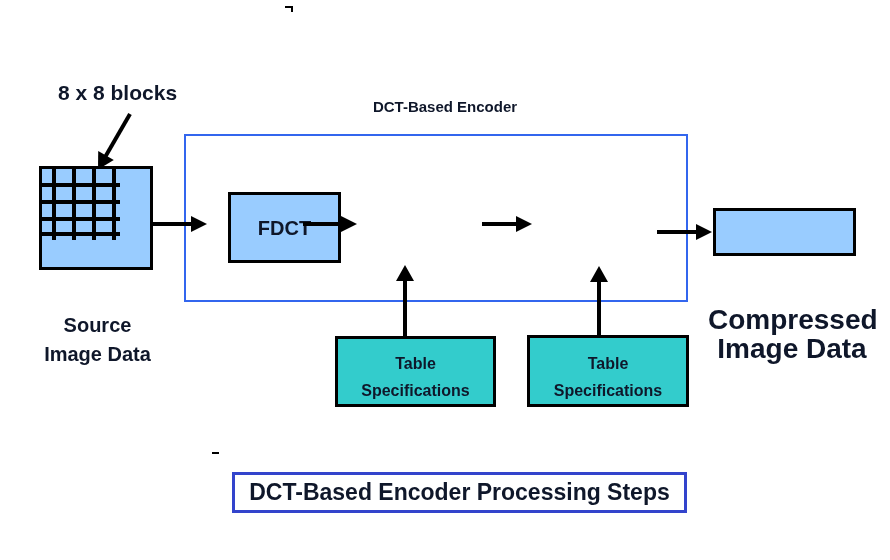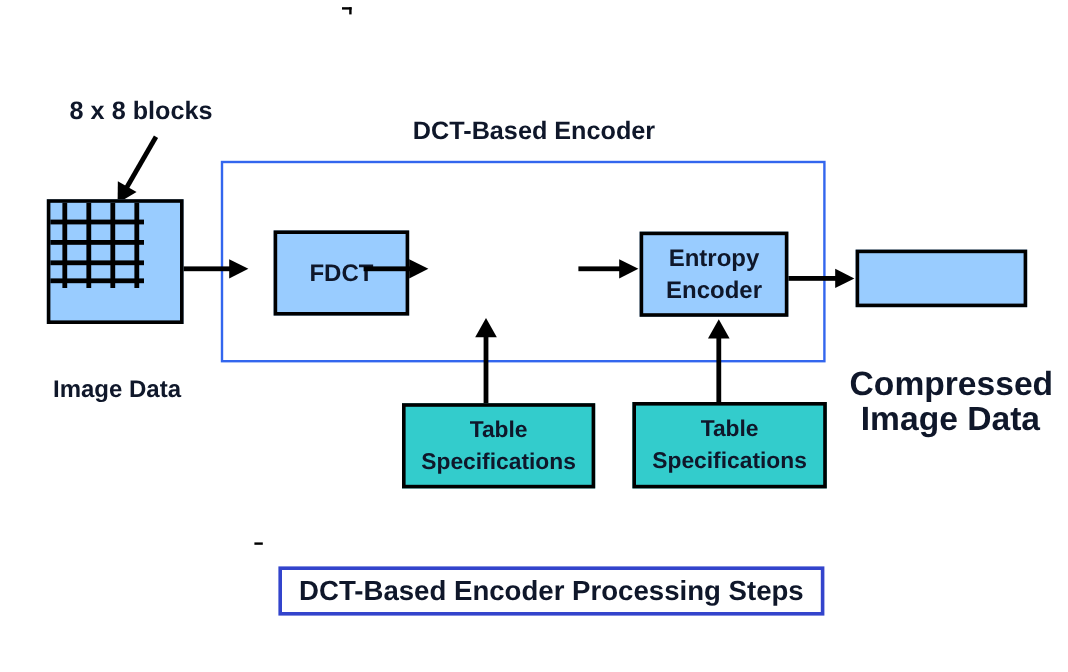--- a/index.html
+++ b/index.html
@@ -8,22 +8,22 @@
     font-family:Liberation Sans, sans-serif;color:#0f172a;
   }
   .abs{position:absolute;}
   .bluebox{
     position:absolute;background:#99CCFF;border:3px solid #000;box-sizing:border-box;
     display:flex;align-items:center;justify-content:center;text-align:center;
     font-weight:bold;font-size:20px;line-height:24px;
   }
   .tealbox{
     position:absolute;background:#33CCCC;border:3px solid #000;box-sizing:border-box;
-    display:flex;flex-direction:column;align-items:center;justify-content:center;text-align:center;
-    font-weight:bold;font-size:19px;line-height:27px;
+    display:flex;flex-direction:column;align-items:center;justify-content:flex-end;text-align:center;
+    font-weight:bold;font-size:16px;line-height:27px;
   }
   .hline{position:absolute;background:#000;height:4px;}
   .vline{position:absolute;background:#000;width:4px;}
   .head-right{position:absolute;width:0;height:0;border-top:8px solid transparent;border-bottom:8px solid transparent;border-left:16px solid #000;}
   .head-up{position:absolute;width:0;height:0;border-left:9px solid transparent;border-right:9px solid transparent;border-bottom:16px solid #000;}
   .caption{
     position:absolute;font-weight:bold;text-align:center;
   }
   .gridline-v{position:absolute;background:#000;width:4px;top:0;height:71px;}
   .gridline-h{position:absolute;background:#000;height:4px;left:0;width:78px;}
@@ -53,31 +53,27 @@
       <div class="gridline-v" style="left:70px;"></div>
       <div class="gridline-h" style="top:14px;"></div>
       <div class="gridline-h" style="top:31px;"></div>
       <div class="gridline-h" style="top:48px;"></div>
       <div class="gridline-h" style="top:63px;"></div>
     </div>
   </div>
 
   <div class="abs" style="left:184px;top:134px;width:504px;height:168px;border:2px solid #3366EE;box-sizing:border-box;"></div>
 
-  <div class="caption" style="left:300px;top:98px;width:290px;font-size:21px;">DCT-Based Encoder</div>
+  <div class="caption" style="left:300px;top:98px;width:290px;font-size:15px;">DCT-Based Encoder</div>
 
   <div class="bluebox" style="left:208px;top:192px;width:113px;height:71px;margin-left:20px;">
     <span>FDCT</span>
   </div>
 
 
-  <div class="bluebox" style="left:533px;top:193px;width:124px;height:71px;flex-direction:column;line-height:26px;font-size:20px;">
-    <span>Entropy</span>
-    <span>Encoder</span>
-  </div>
 
   <div class="bluebox" style="left:713px;top:208px;width:143px;height:48px;"></div>
 
   <div>
     <div class="hline" style="left:153px;top:222px;width:39px;"></div>
     <div class="head-right" style="left:191px;top:216px;"></div>
   </div>
 
   <div>
     <div class="hline" style="left:303px;top:222px;width:39px;"></div>
@@ -108,20 +104,21 @@
     <div class="vline" style="left:403px;top:280px;height:56px;"></div>
     <div class="head-up" style="left:396px;top:265px;"></div>
   </div>
 
   <div>
     <div class="vline" style="left:597px;top:281px;height:54px;"></div>
     <div class="head-up" style="left:590px;top:266px;"></div>
   </div>
 
   <div class="caption" style="left:15px;top:311px;width:165px;font-size:20px;line-height:29px;">
+    <div>Source</div>
     <div>Image Data</div>
   </div>
 
   <div class="caption" style="left:708px;top:305px;width:168px;font-size:28px;line-height:29px;">
     <div>Compressed</div>
     <div>Image Data</div>
   </div>
 
   <div class="abs" style="left:212px;top:452px;width:7px;height:2px;background:#000;"></div>
 

